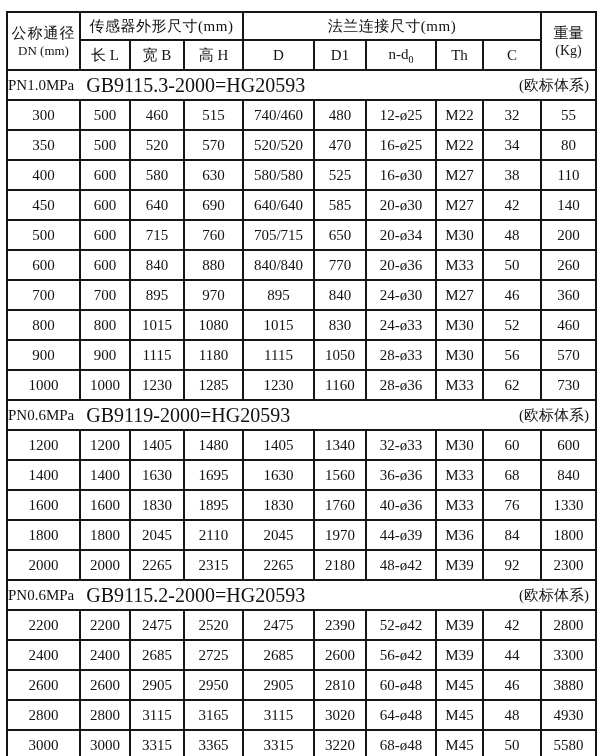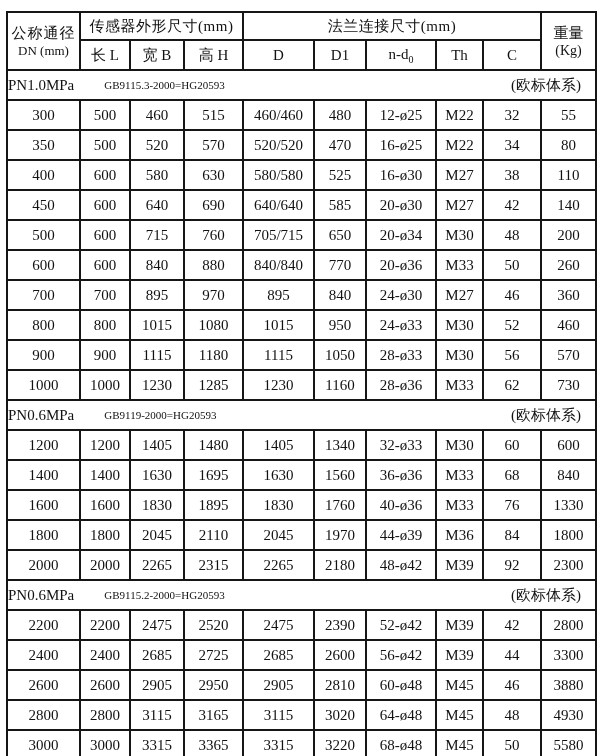--- a/index.html
+++ b/index.html
@@ -52,26 +52,26 @@
   }
   .section-inner {
     display: flex;
     align-items: center;
     width: 100%;
   }
   .section-pressure {
     font-size: 15px;
   }
   .section-standard {
-    margin-left: 30px;
-    font-size: 11px;
+    margin-left: 12px;
+    font-size: 20px;
   }
   .section-note {
     margin-left: auto;
-    padding-right: 14px;
+    padding-right: 6px;
     font-size: 15px;
   }
 </style>
 </head>
 <body>
 
 <table class="spec">
   <colgroup>
     <col style="width:73px">
     <col style="width:50px">
@@ -116,21 +116,21 @@
             <span class="section-standard">GB9115.3-2000=HG20593</span>
             <span class="section-note">(欧标体系)</span>
           </div>
         </td>
       </tr>
       <tr>
         <td class="data-cell">300</td>
         <td class="data-cell">500</td>
         <td class="data-cell">460</td>
         <td class="data-cell">515</td>
-        <td class="data-cell">460/460</td>
+        <td class="data-cell">740/460</td>
         <td class="data-cell">480</td>
         <td class="data-cell">12-ø25</td>
         <td class="data-cell">M22</td>
         <td class="data-cell">32</td>
         <td class="data-cell">55</td>
       </tr>
       <tr>
         <td class="data-cell">350</td>
         <td class="data-cell">500</td>
         <td class="data-cell">520</td>
@@ -201,21 +201,21 @@
         <td class="data-cell">M27</td>
         <td class="data-cell">46</td>
         <td class="data-cell">360</td>
       </tr>
       <tr>
         <td class="data-cell">800</td>
         <td class="data-cell">800</td>
         <td class="data-cell">1015</td>
         <td class="data-cell">1080</td>
         <td class="data-cell">1015</td>
-        <td class="data-cell">950</td>
+        <td class="data-cell">830</td>
         <td class="data-cell">24-ø33</td>
         <td class="data-cell">M30</td>
         <td class="data-cell">52</td>
         <td class="data-cell">460</td>
       </tr>
       <tr>
         <td class="data-cell">900</td>
         <td class="data-cell">900</td>
         <td class="data-cell">1115</td>
         <td class="data-cell">1180</td>

